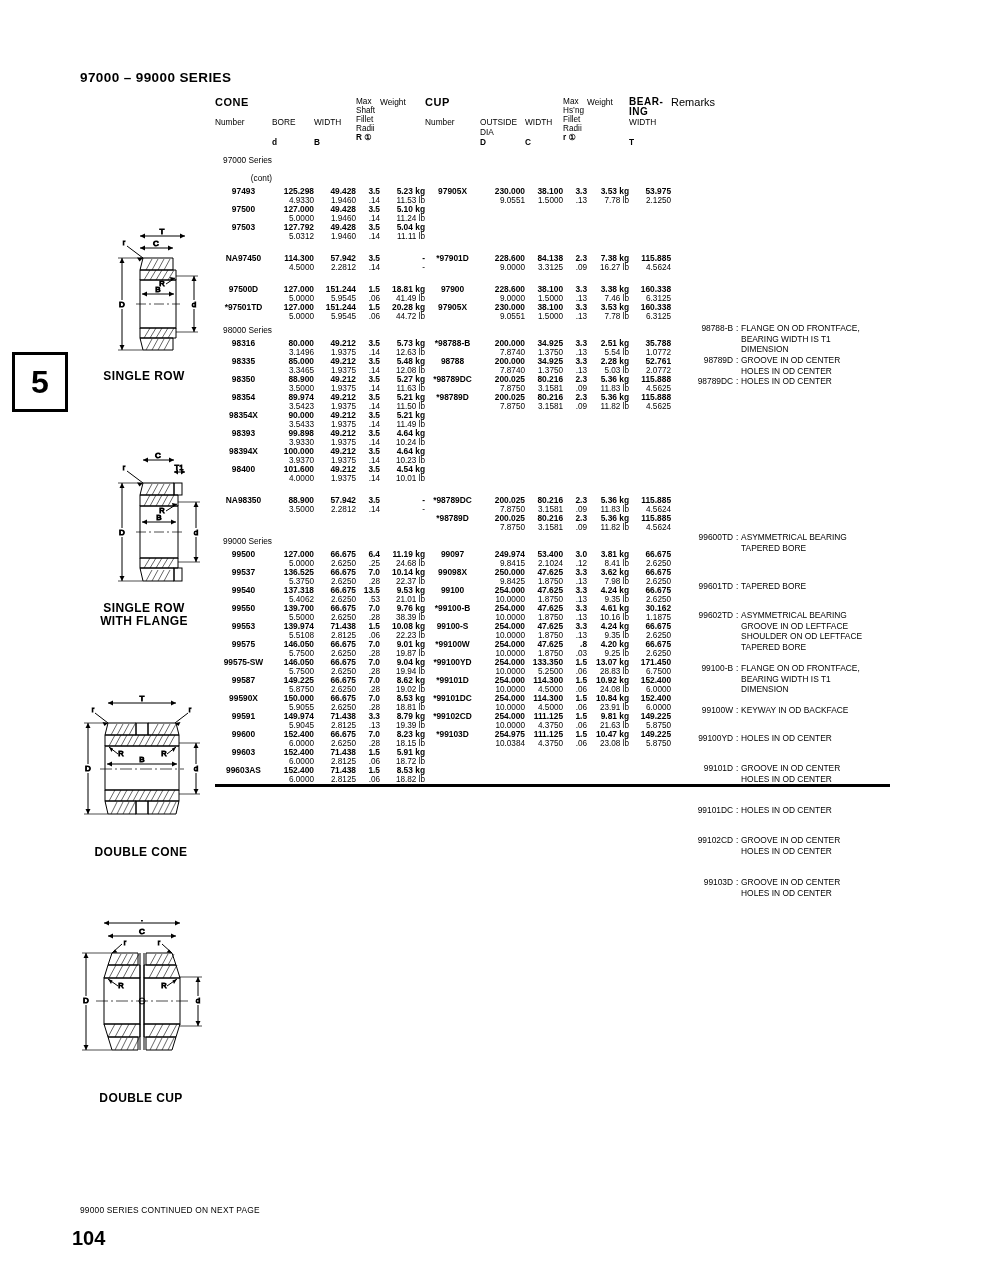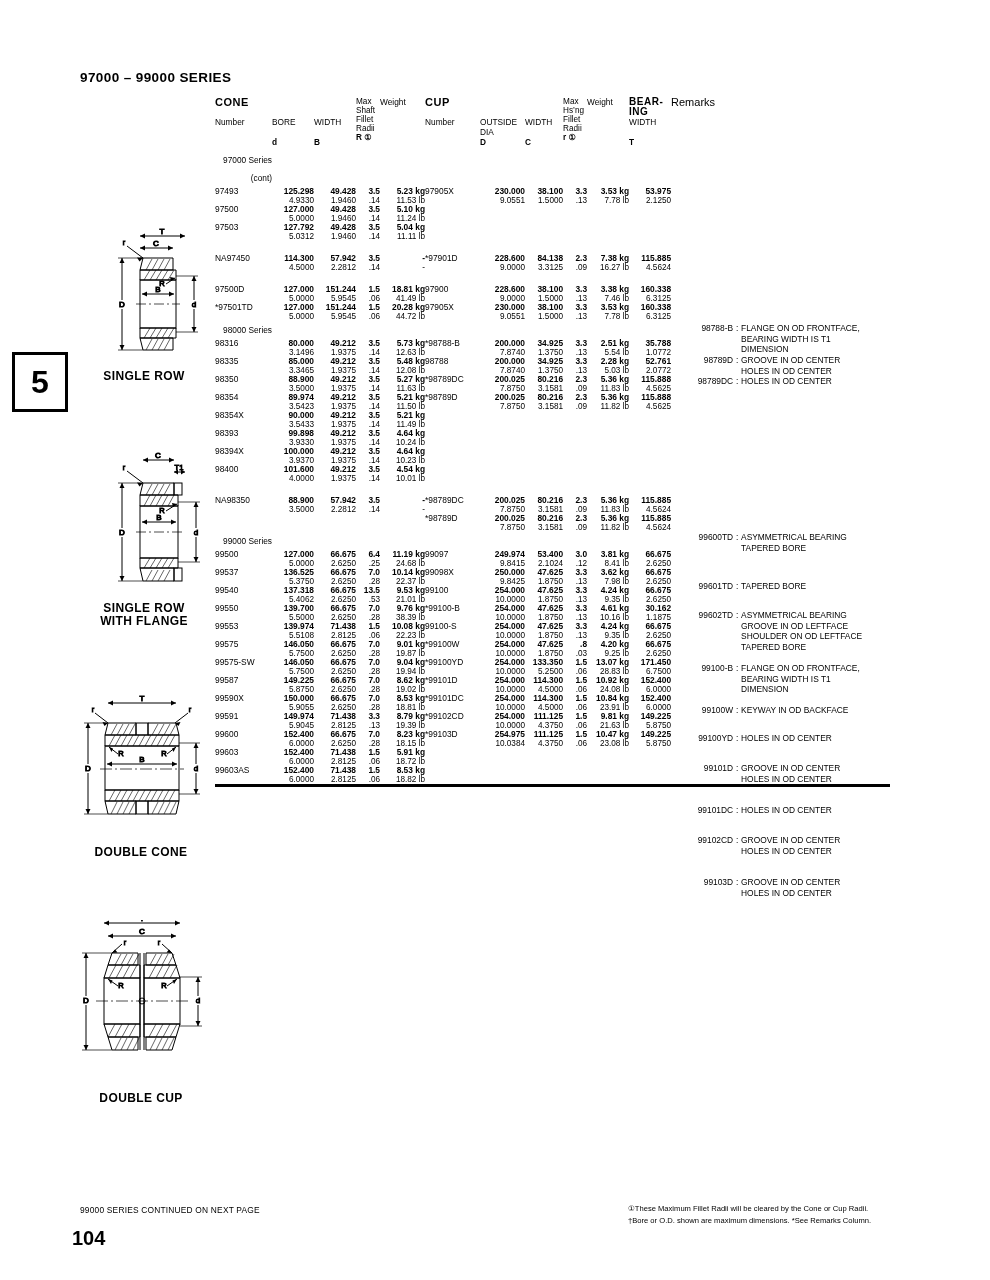--- a/index.html
+++ b/index.html
@@ -75,21 +75,21 @@
   
   .cell{
     padding:0 4px 0 2px;
     height:16px;
     line-height:8.2px;
     box-sizing:border-box;
     white-space:nowrap;
   }
   .mm{display:block;text-align:right;font-weight:bold;font-size:8.4px;}
   .in{display:block;text-align:right;font-size:8.2px;padding-top:1.6px;}
-  .num{display:block;text-align:left;font-weight:normal;font-size:8.4px;}
+  .num{display:block;text-align:center;font-weight:bold;font-size:8.4px;}
   .seriestitle{
     font-size:8.4px;font-weight:normal;text-align:right;
     padding:1px 0 0 3px;height:11px;line-height:18px;
   }
   .spacer{height:13px;}
 
   
   .remarks-cell{
     padding:0;
     vertical-align:top;
@@ -1969,18 +1969,14 @@
           <td class="cell vr-thick" style="border-bottom: 3px solid rgb(0, 0, 0);">
             <span class="mm">&nbsp;</span>
             <span class="in">&nbsp;</span>
           </td>
         </tr>
       </tbody>
   </table>
 
   <div class="foot-left">99000 SERIES CONTINUED ON NEXT PAGE</div>
   <div class="pagenum">104</div>
-  <div class="foot-right">
-    <div>①These Maximum Fillet Radii will be cleared by the Cone or Cup Radii.</div>
-    <div>†Bore or O.D. shown are maximum dimensions.   *See Remarks Column.</div>
-  </div>
 
 </div>
 
 </body></html>

